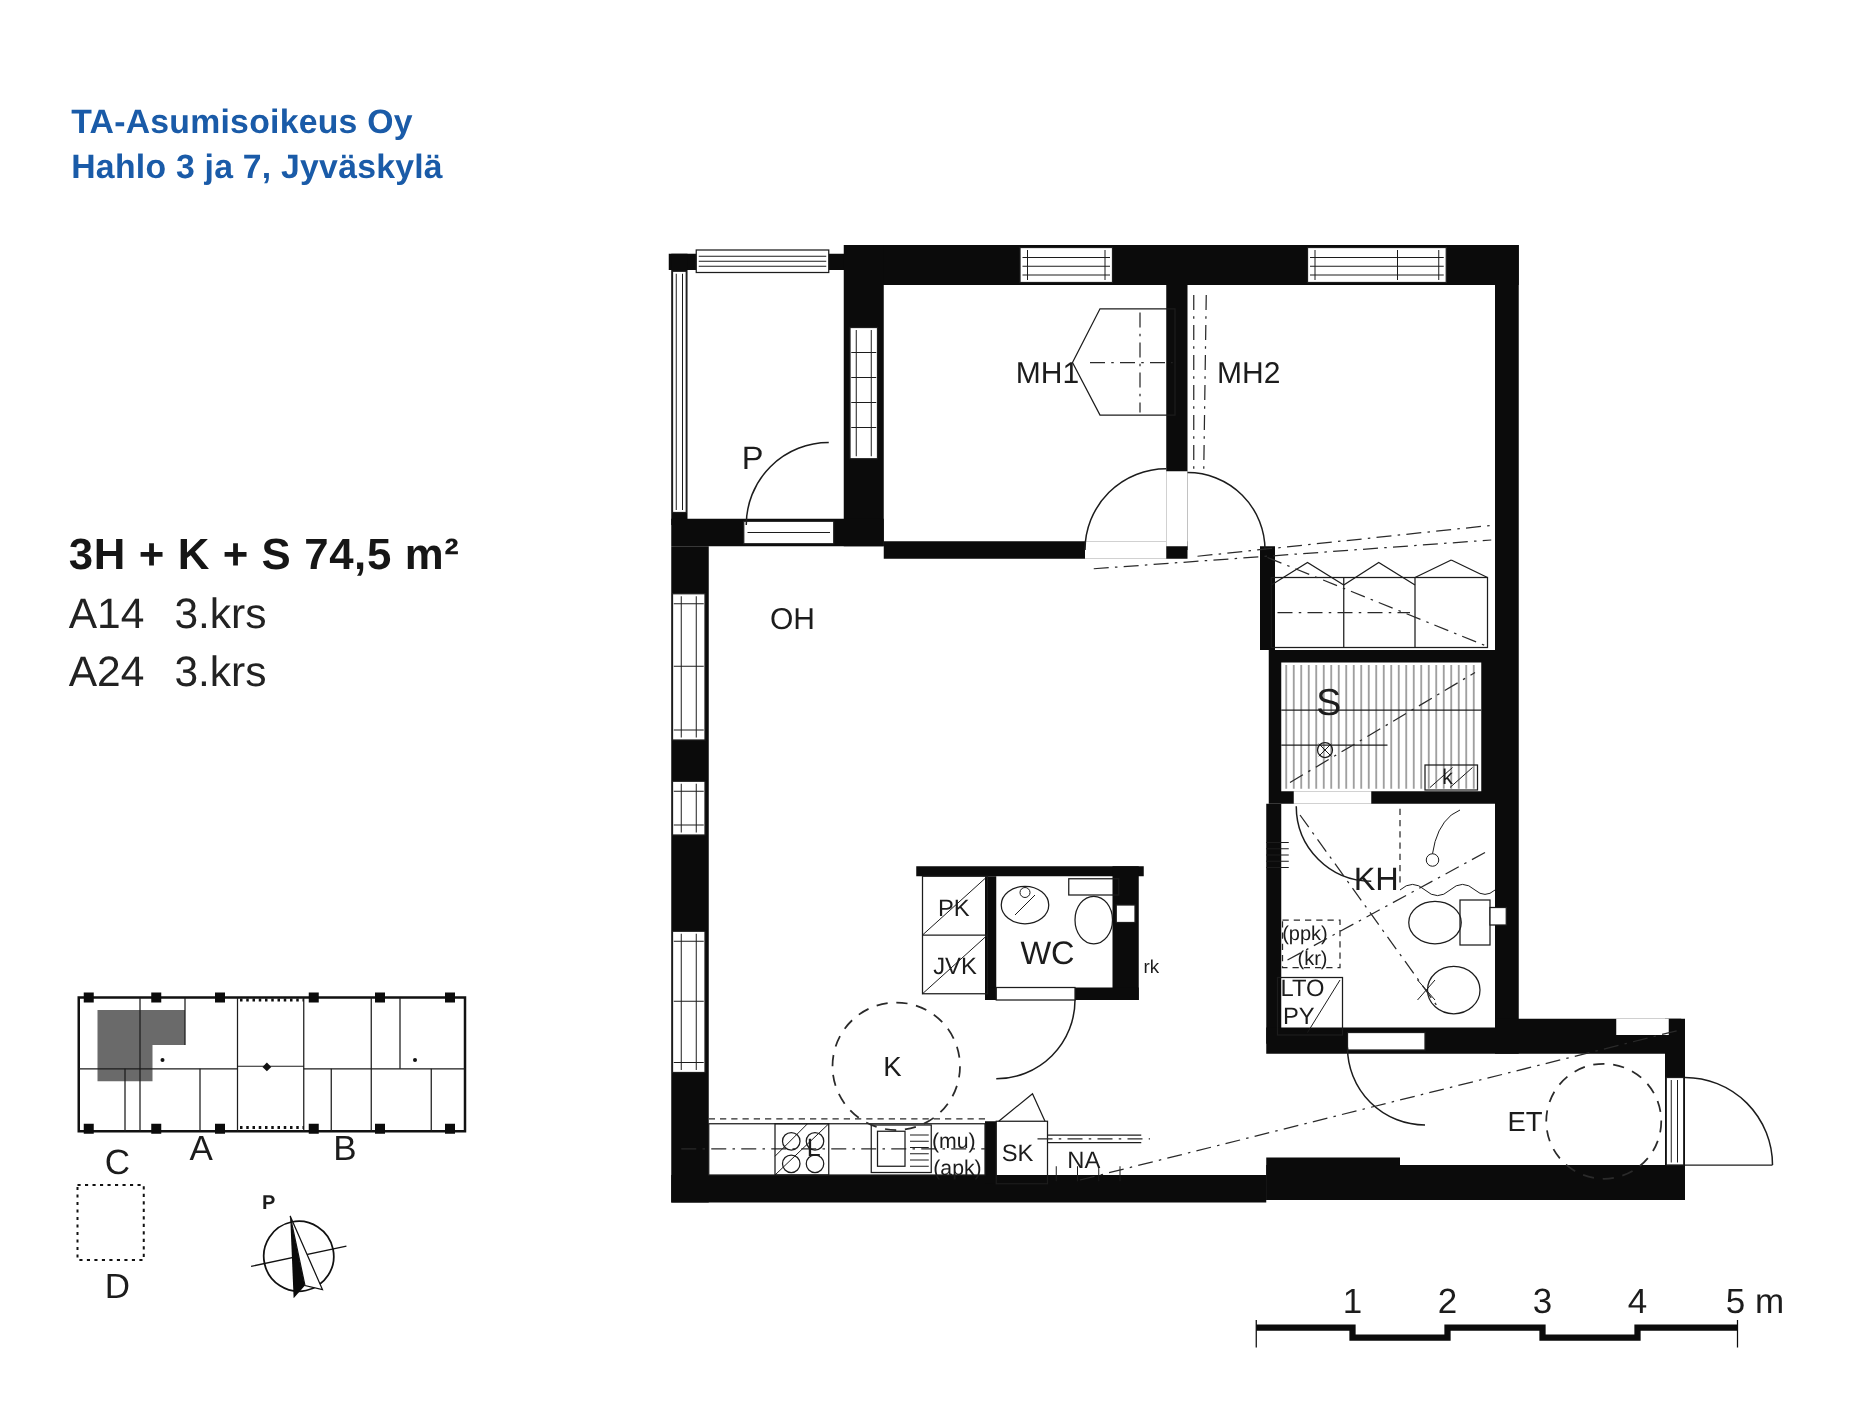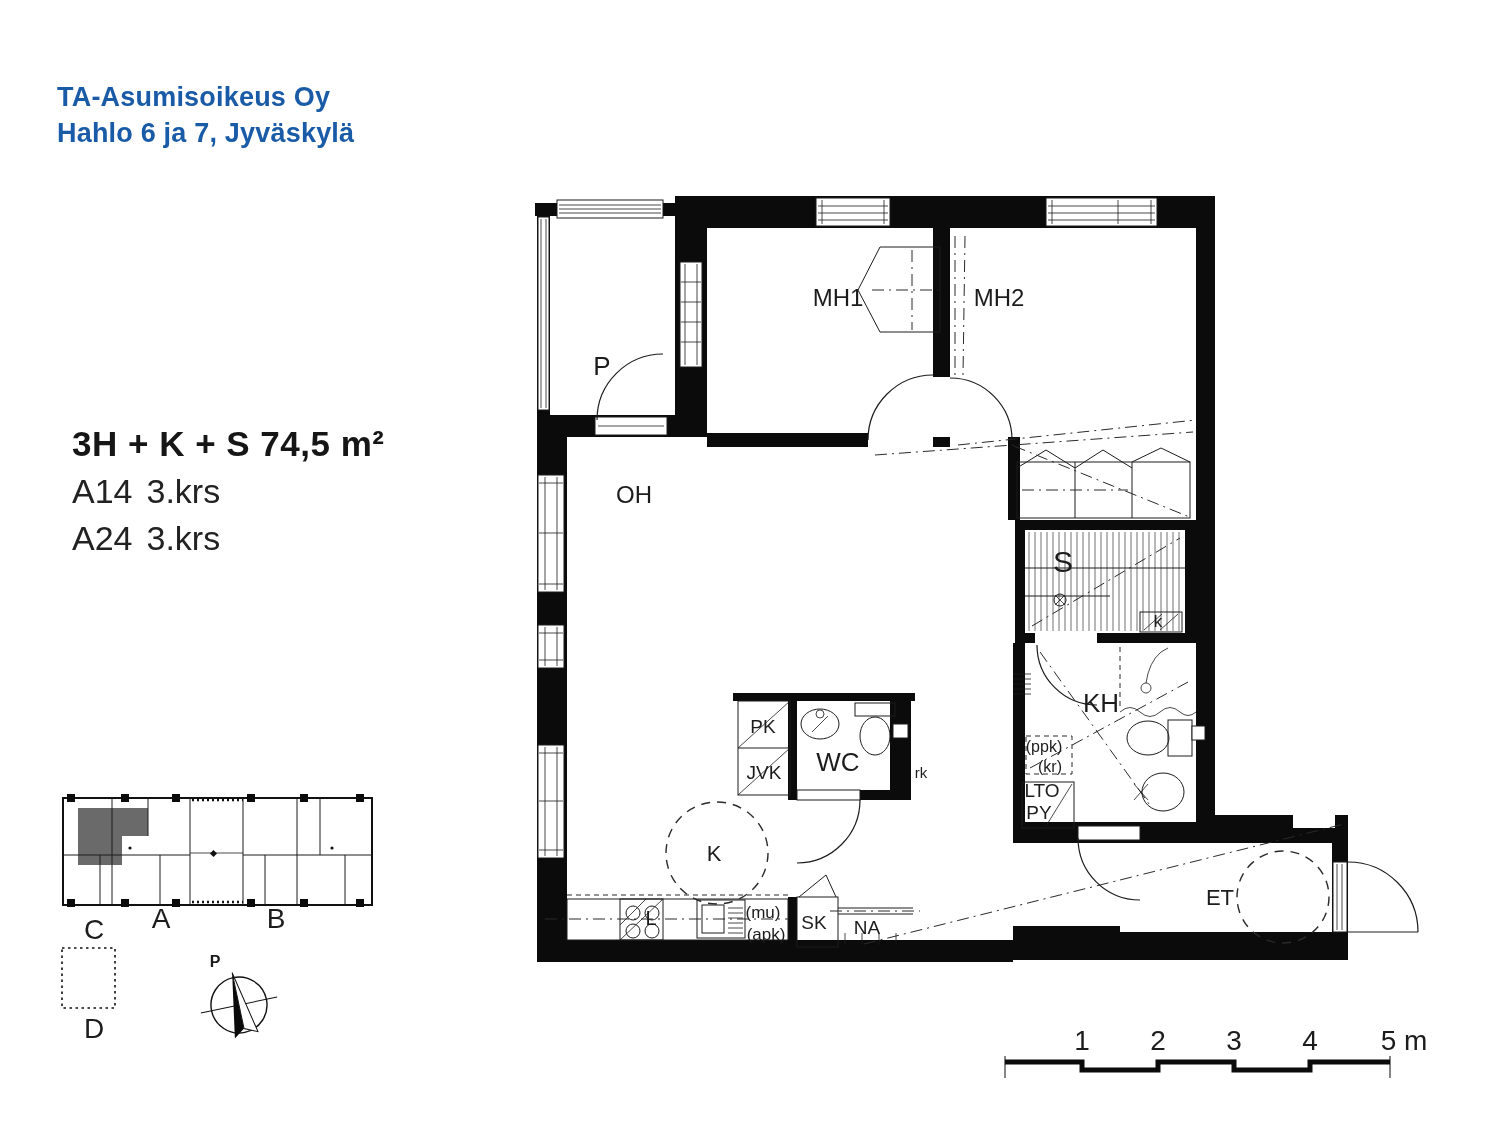--- a/index.html
+++ b/index.html
@@ -1,23 +1,23 @@
 <!DOCTYPE html>
 <html><head>
 <meta charset="utf-8">
 <style>
   html,body{margin:0;padding:0;background:#ffffff;}
   .page{position:relative;width:1500px;height:1125px;background:#ffffff;overflow:hidden;
         font-family:"Liberation Sans",sans-serif;color:#111;}
   .header{position:absolute;left:57px;top:80px;font-size:27px;font-weight:bold;
           color:#1a5ba8;line-height:1.32;letter-spacing:.2px;}
-  .apt{position:absolute;left:72px;top:424px;}
+  .apt{position:absolute;left:55px;top:424px;}
   .apt-title{font-size:35px;font-weight:bold;color:#161616;letter-spacing:.5px;}
   .apt-row{font-size:34px;color:#222;margin-top:8px;display:flex;}
-  .apt-row .fl{margin-left:14px;}
+  .apt-row .fl{margin-left:24px;}
   svg{position:absolute;left:0;top:0;}
   svg text{font-family:"Liberation Sans",sans-serif;fill:#1c1c1c;}
   .t30{font-size:30px;} .t26{font-size:26px;} .t24{font-size:24px;}
   .t22{font-size:22px;} .t20{font-size:20px;} .t19{font-size:19px;}
   .t17{font-size:17px;} .t16{font-size:16px;} .t15{font-size:15px;}
   .t28{font-size:28px;}
   .wall{fill:#0b0b0b;stroke:none;}
   .win{fill:#ffffff;stroke:#1c1c1c;stroke-width:1;}
   .thin{fill:none;stroke:#1c1c1c;stroke-width:1;}
   .thin8{fill:none;stroke:#1c1c1c;stroke-width:.8;}
@@ -26,21 +26,21 @@
   .dash{fill:none;stroke:#2a2a2a;stroke-width:1.4;stroke-dasharray:9 7;}
   .dashsm{fill:none;stroke:#2a2a2a;stroke-width:1;stroke-dasharray:5 4;}
   .mini{fill:none;stroke:#1c1c1c;stroke-width:1;}
 </style>
 </head>
 <body>
 <div class="page">
 
   <div class="header">
     <div>TA-Asumisoikeus Oy</div>
-    <div>Hahlo 6 ja 7, Jyväskylä</div>
+    <div>Hahlo 3 ja 7, Jyväskylä</div>
   </div>
 
   <div class="apt">
     <div class="apt-title">3H + K + S 74,5 m²</div>
     <div class="apt-row">
       <span>A14</span>
       <span class="fl">3.krs</span>
     </div>
     <div class="apt-row">
       <span>A24</span>

